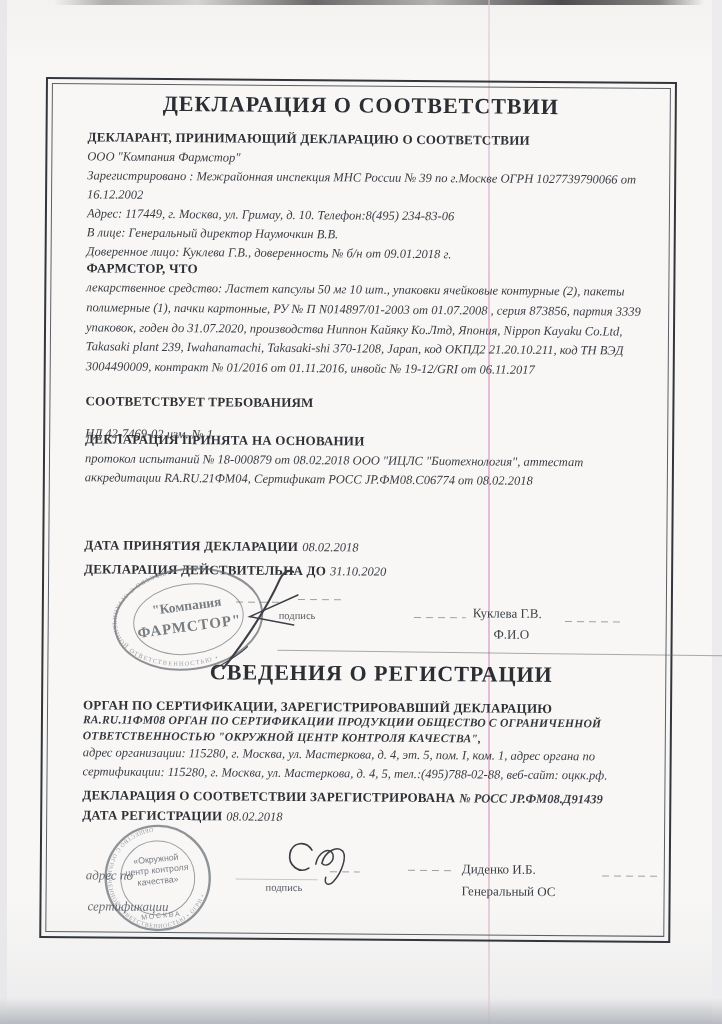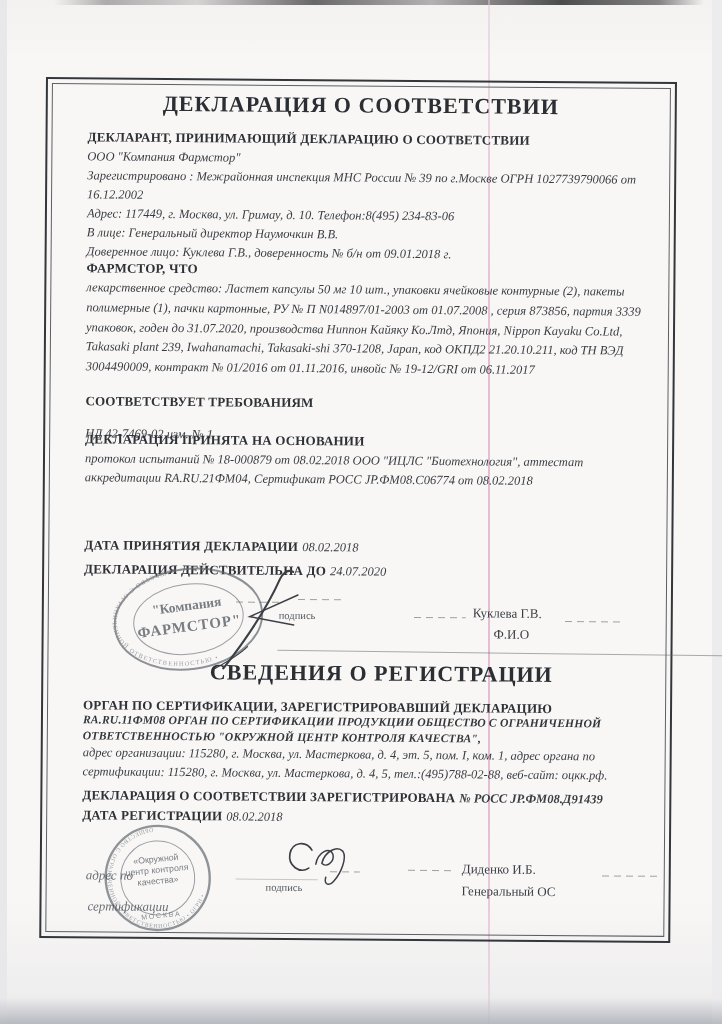--- a/index.html
+++ b/index.html
@@ -68,21 +68,21 @@
 
     <div class="blk h-sec" style="top:354px;left:42px;">ДЕКЛАРАЦИЯ ПРИНЯТА НА ОСНОВАНИИ</div>
     <div class="blk it" style="top:372px;left:42px;width:566px;">протокол испытаний № 18-000879 от 08.02.2018 ООО "ИЦЛС "Биотехнология", аттестат аккредитации RA.RU.21ФМ04, Сертификат РОСС JP.ФМ08.С06774 от 08.02.2018</div>
 
     <div class="blk" style="top:458px;left:42px;">
       <span class="h-sec">ДАТА ПРИНЯТИЯ ДЕКЛАРАЦИИ</span>
       <span class="it-val">08.02.2018</span>
     </div>
     <div class="blk" style="top:482px;left:42px;">
       <span class="h-sec">ДЕКЛАРАЦИЯ ДЕЙСТВИТЕЛЬНА ДО</span>
-      <span class="it-val">24.07.2020</span>
+      <span class="it-val">31.10.2020</span>
     </div>
 
     <svg class="stampsvg" style="top:480px;left:58px;transform:rotate(-8deg);" width="178" height="126" viewBox="0 0 178 126">
       <defs>
         <path id="ring1" d="M 89,9 a 76,49 0 1 0 0.1,0 z"></path>
       </defs>
       <ellipse cx="89" cy="61" rx="74" ry="50" fill="none" stroke="#62676d" stroke-width="2" opacity=".8"></ellipse>
       <ellipse cx="89" cy="61" rx="55" ry="35" fill="none" stroke="#6a6f75" stroke-width="1" opacity=".75"></ellipse>
       <text font-size="6.3" letter-spacing="1.2" fill="#6b7077" opacity=".75" font-family="Liberation Serif, serif">
         <textPath href="#ring1">• ОБЩЕСТВО С ОГРАНИЧЕННОЙ ОТВЕТСТВЕННОСТЬЮ •</textPath>

